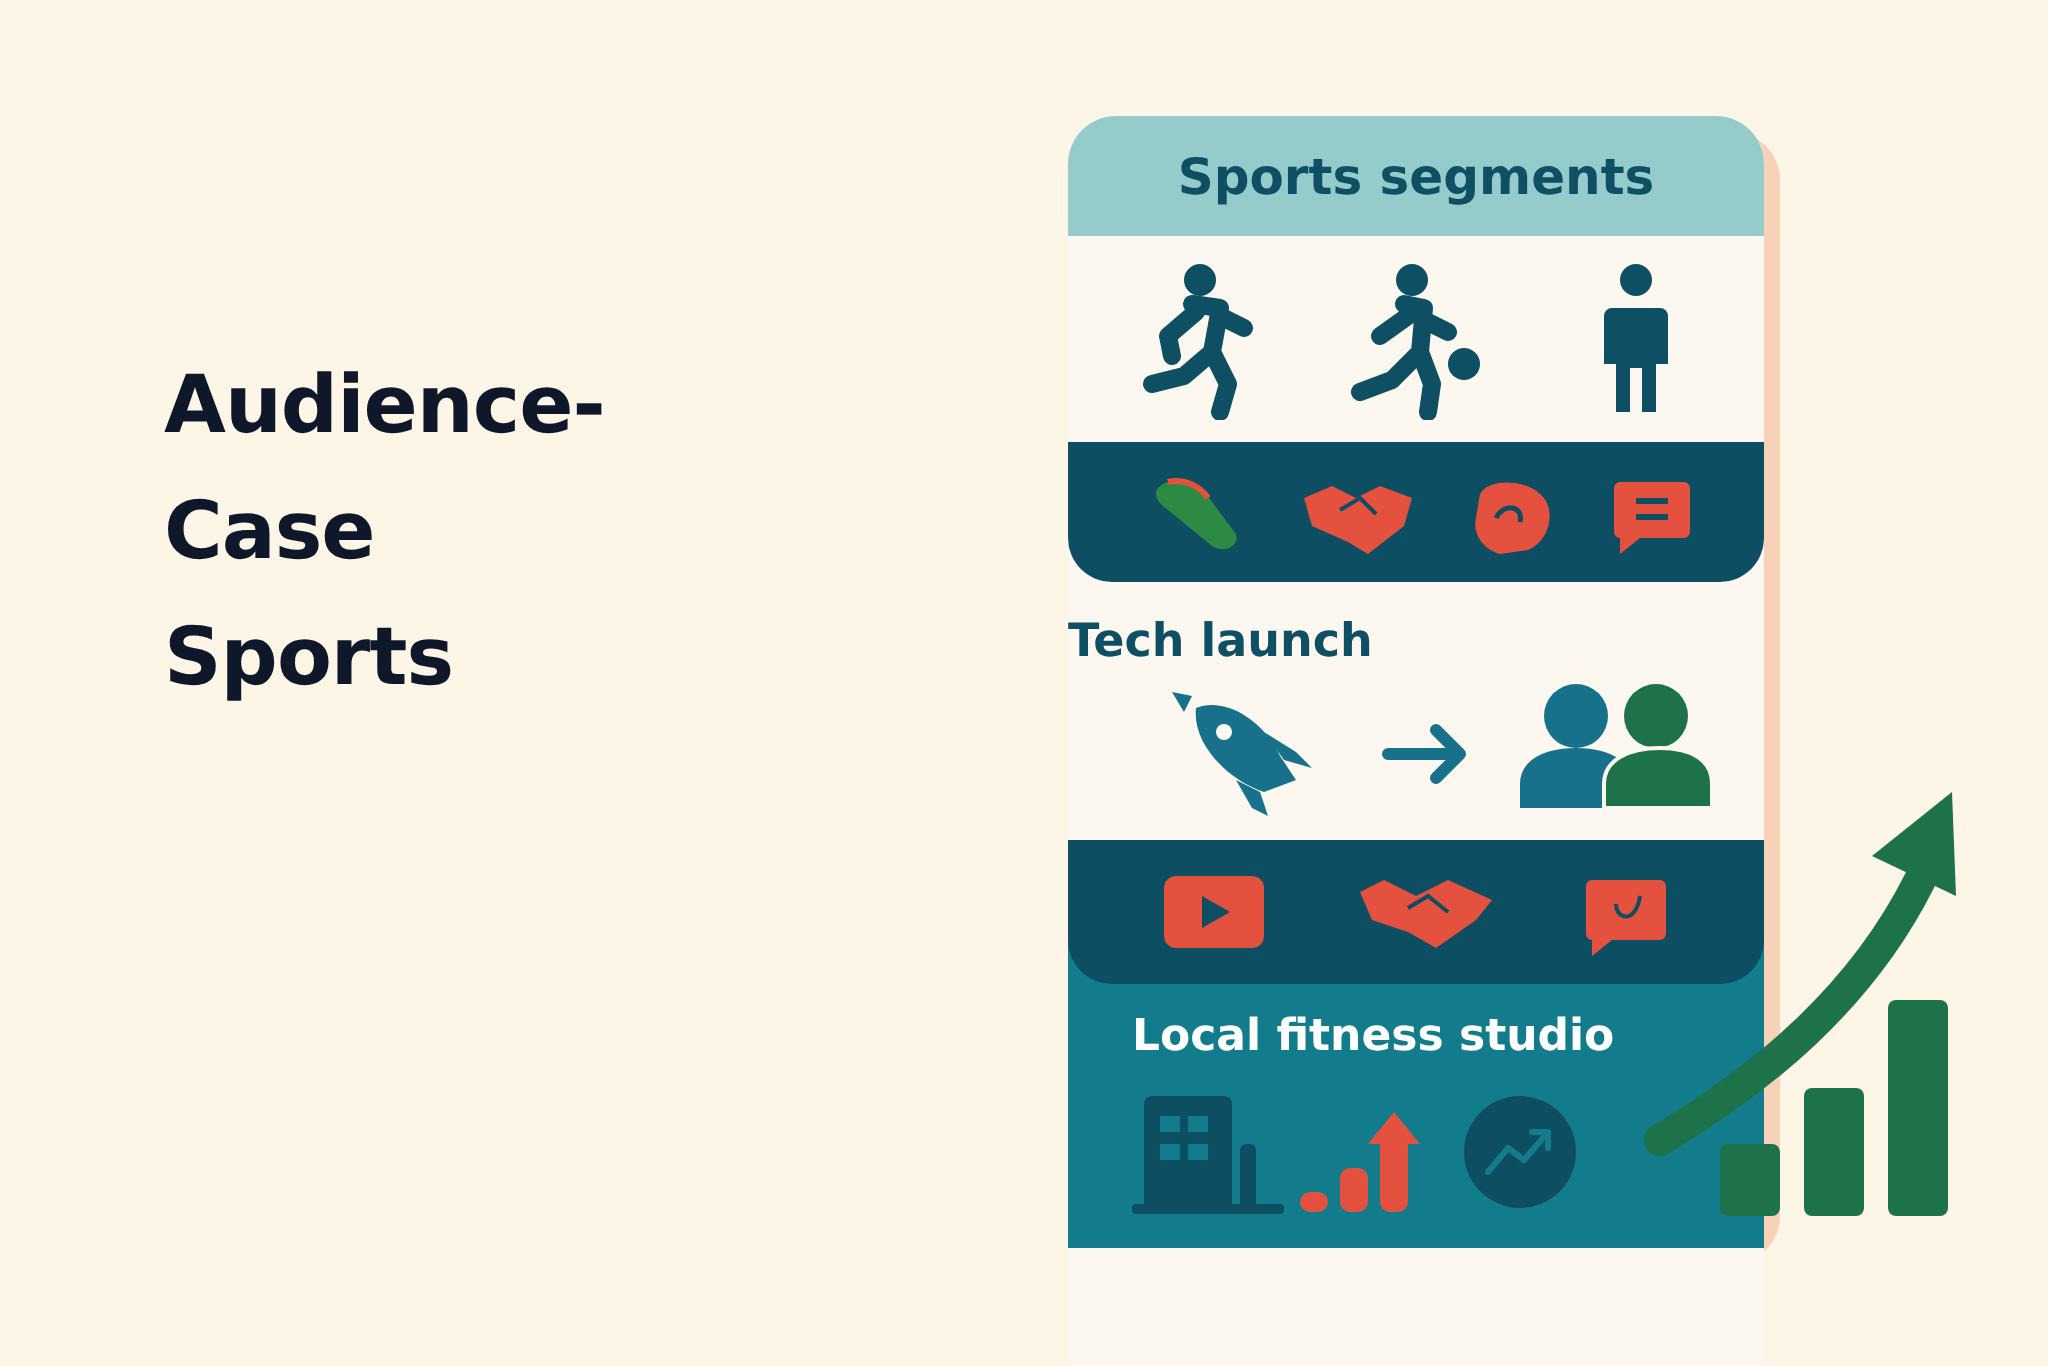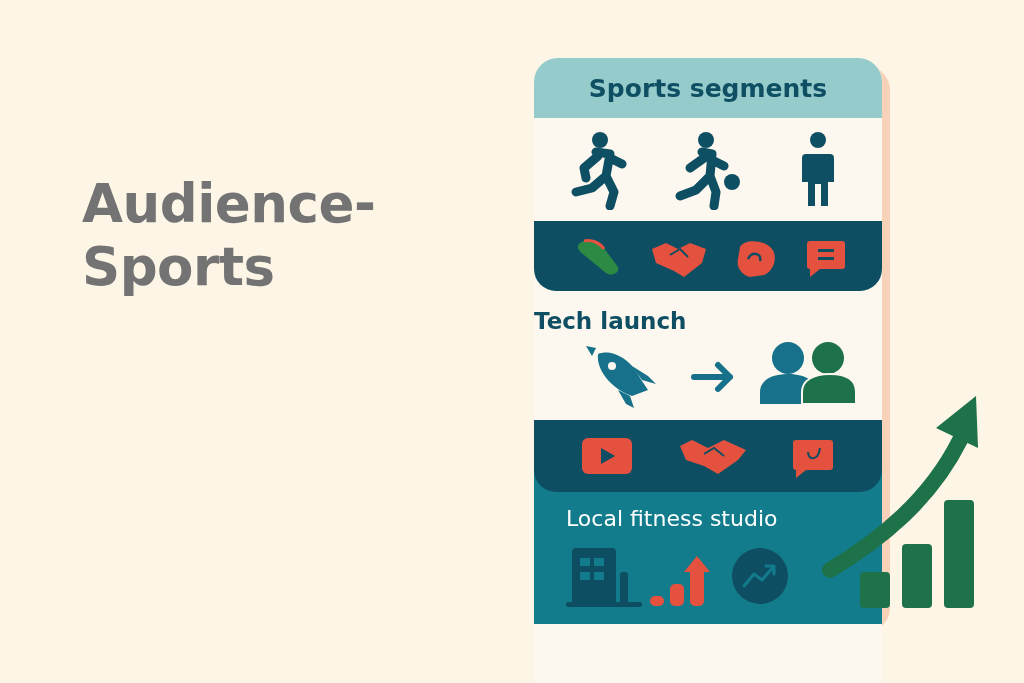--- a/index.html
+++ b/index.html
@@ -1,37 +1,38 @@
 <!DOCTYPE html>
 <html><head>
 <meta charset="utf-8">
 <style>
   html,body{margin:0;padding:0;}
   body{width:1024px;height:683px;background:#fdf5e6;position:relative;overflow:hidden;font-family:"DejaVu Sans","Liberation Sans",sans-serif;}
-  .title{position:absolute;left:82px;top:172px;color:#737373;font-weight:bold;font-size:53px;line-height:63px;letter-spacing:-0.5px;}
+  .title{position:absolute;left:82px;top:172px;color:#0f172a;font-weight:bold;font-size:40px;line-height:63px;letter-spacing:-0.5px;}
   .title div{white-space:nowrap;}
   .card-shadow{position:absolute;left:542px;top:66px;width:348px;height:566px;border-radius:24px;background:#f7d2b8;}
   .card{position:absolute;left:534px;top:58px;width:348px;height:672px;border-radius:24px;overflow:hidden;background:#fdf8ef;}
   .hdr1{position:absolute;left:0;top:0;width:100%;height:60px;background:#95cbcb;display:flex;align-items:center;justify-content:center;color:#0f4f63;font-size:25px;font-weight:bold;}
   .people{position:absolute;left:0;top:60px;width:100%;height:104px;}
   .band1{position:absolute;left:0;top:163px;width:100%;height:70px;background:#0d4e63;border-radius:0 0 22px 22px;}
   .tech-title{position:absolute;left:0;top:250px;width:100%;color:#0f4f63;font-weight:bold;font-size:23px;}
   .band2{position:absolute;left:0;top:362px;width:100%;height:72px;background:#0d4e63;}
   .bottom{position:absolute;left:0;top:410px;width:100%;height:156px;background:#127c8c;z-index:0;}
   .band2{z-index:1;border-radius:0 0 22px 22px;}
-  .local-title{position:absolute;left:32px;top:448px;color:#fff;font-weight:normal;font-size:22px;z-index:2;}
+  .local-title{position:absolute;left:32px;top:448px;color:#fff;font-weight:bold;font-size:22px;z-index:2;}
   .ico{position:absolute;z-index:2;}
   svg{display:block;}
   .growth{position:absolute;left:810px;top:390px;z-index:5;}
 </style>
 </head>
 <body>
 
 <div class="title">
   <div>Audience-</div>
+  <div>Case</div>
   <div>Sports</div>
 </div>
 
 <div class="card-shadow"></div>
 <div class="card">
   <div class="hdr1">Sports segments</div>
 
   <div class="people">
 
     <svg class="ico" style="left:36px;top:12px" width="60" height="80" viewBox="0 0 60 80">

